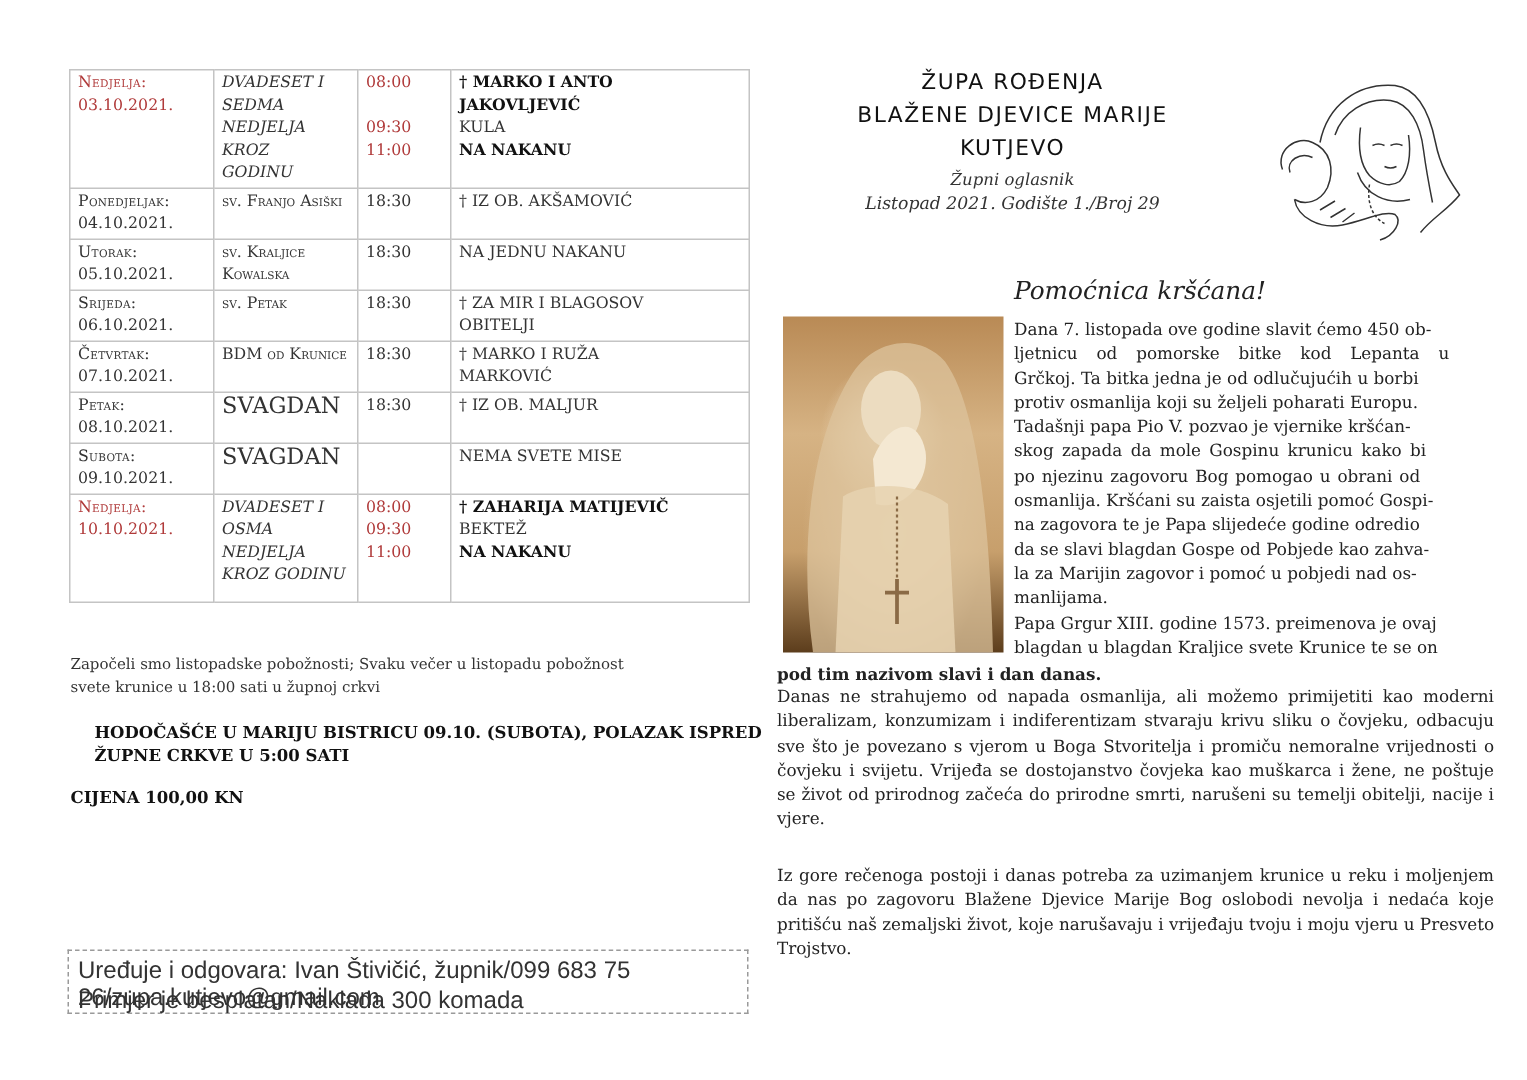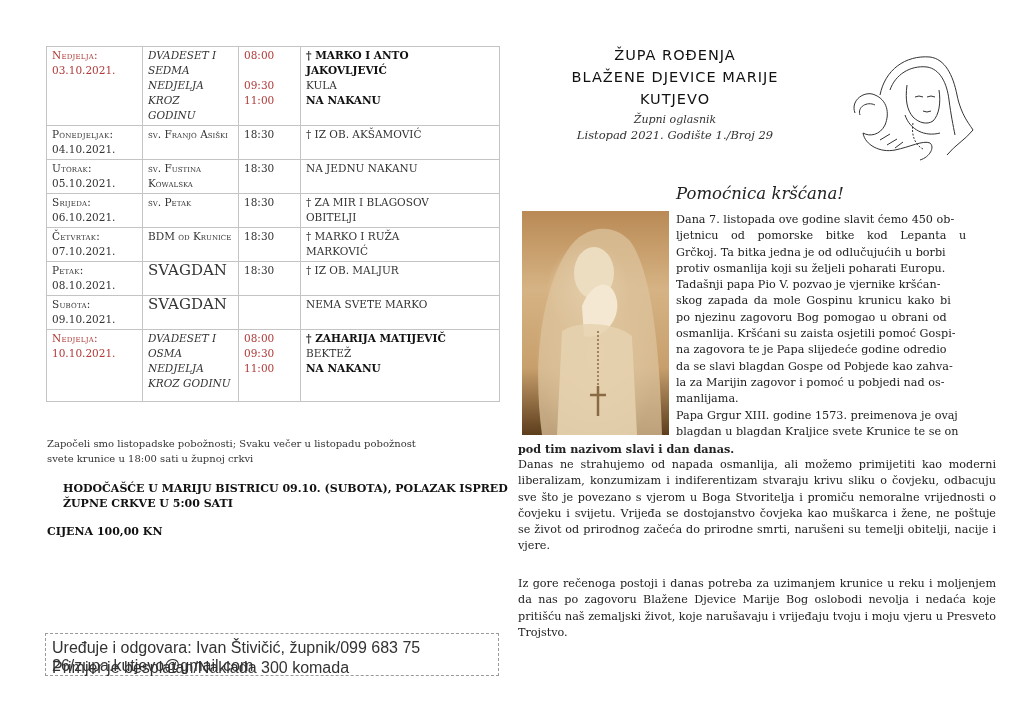--- a/index.html
+++ b/index.html
@@ -126,21 +126,21 @@
       <div>† IZ OB. AKŠAMOVIĆ</div>
     </td>
   </tr>
 
   <tr>
     <td>
       <div class="day-label">Utorak:</div>
       <div>05.10.2021.</div>
     </td>
     <td class="saint-sc">
-      <div>sv. Fustina</div>
+      <div>sv. Kraljice</div>
       <div>Kowalska</div>
     </td>
     <td>
       <div>18:30</div>
     </td>
     <td>
       <div>NA JEDNU NAKANU</div>
     </td>
   </tr>
 
@@ -197,21 +197,21 @@
   <tr>
     <td>
       <div class="day-label">Subota:</div>
       <div>09.10.2021.</div>
     </td>
     <td class="saint-sc saint-small">
       <div style="text-transform:uppercase">svagdan</div>
     </td>
     <td></td>
     <td>
-      <div>NEMA SVETE MARKO</div>
+      <div>NEMA SVETE MISE</div>
     </td>
   </tr>
 
   <tr>
     <td class="red">
       <div class="day-label">Nedjelja:</div>
       <div>10.10.2021.</div>
     </td>
     <td class="saint-it">
       <div>DVADESET I</div>

